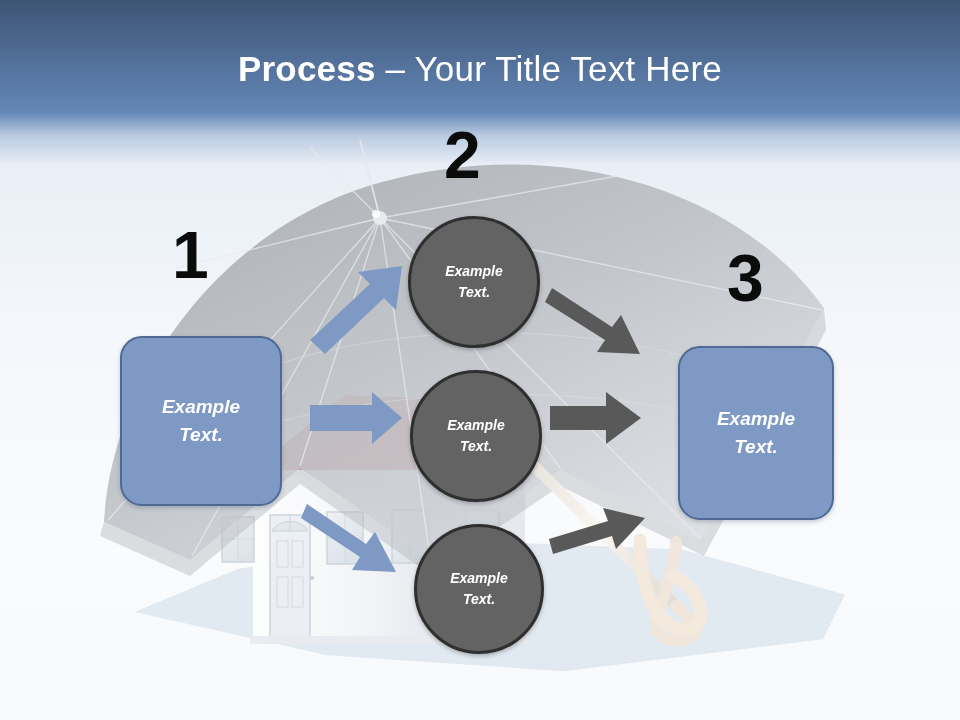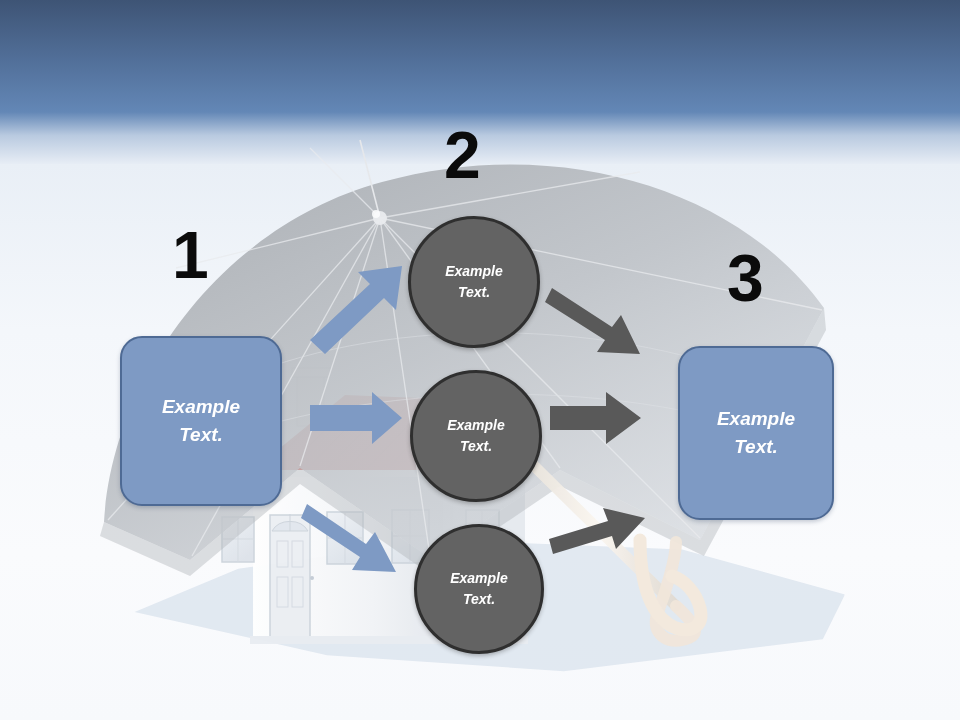--- a/index.html
+++ b/index.html
@@ -275,20 +275,23 @@
 
     <g>
       <polygon points="550,406 606,406 606,392 641,418 606,444 606,430 550,430" fill="#595959"></polygon>
     </g>
 
     <g>
       <polygon points="549,539 608,521 603,508 645,518 616,549 612,536 553,554" fill="#595959"></polygon>
     </g>
   </svg>
 
+  <div class="title">
+    <span class="strong">Process</span><span class="light"> – Your Title Text Here</span>
+  </div>
 
   <div class="num num-1">1</div>
   <div class="num num-2">2</div>
   <div class="num num-3">3</div>
 
   <div class="bluebox bluebox-left">
     <div>Example</div>
     <div>Text.</div>
   </div>
 

